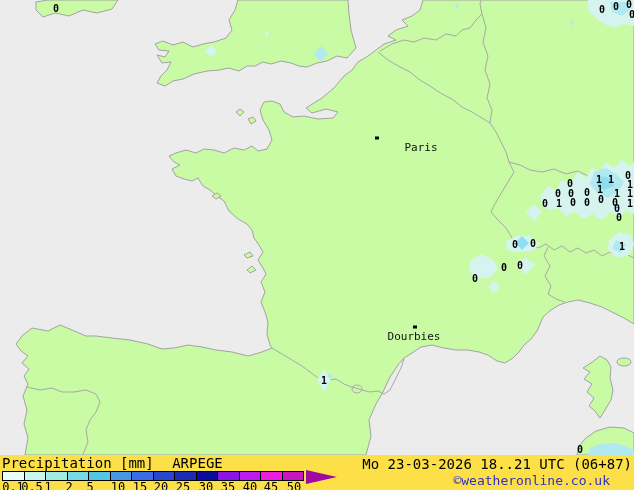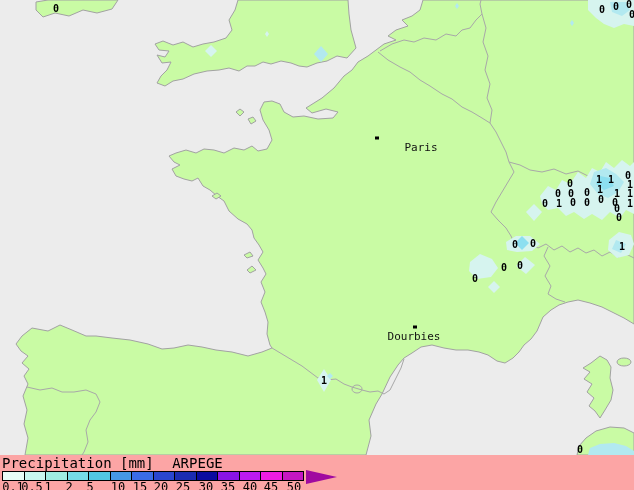--- a/index.html
+++ b/index.html
@@ -13,21 +13,21 @@
   .border{fill:none; stroke:var(--border); stroke-width:1;}
   .pp-light{fill:var(--precip-light); stroke:none;}
   .pp-mid{fill:var(--precip-mid); stroke:none;}
   .pp-bright{fill:var(--precip-bright); stroke:none;}
   .pmark{
     position:absolute; transform:translate(-50%,-50%);
     font-size:10px; font-weight:bold; color:#000; line-height:1; white-space:nowrap;
   }
   .city-dot{position:absolute; width:4px; height:3px; background:#000; transform:translate(-50%,-50%);}
   .city-label{position:absolute; transform:translate(-50%,0); font-size:11px; color:#101010; line-height:1; white-space:nowrap;}
-  .legend{position:absolute; left:0; top:455px; width:634px; height:35px; background:#fca5a5;}
+  .legend{position:absolute; left:0; top:455px; width:634px; height:35px; background:#fde047;}
   .legend-title{position:absolute; left:2px; top:1px; font-size:14px; color:#000; white-space:nowrap; line-height:1;}
   .legend-title .u{border-bottom:1px solid #000; padding-bottom:1px;}
   .legend-title .model{margin-left:10px;}
   #colorbar{
     position:absolute; left:2px; top:16px; width:302px; height:10px;
     display:flex; gap:1px; background:#000; border:1px solid #000; box-sizing:border-box;
   }
   #colorbar .seg{flex:1 1 auto; height:100%;}
   #bar-arrow{position:absolute; left:306px; top:14px;}
   #scale-labels{position:absolute; left:0; top:26px; width:340px; height:10px;}
@@ -209,15 +209,17 @@
         <span style="left: 118px;">10</span>
         <span style="left: 140px;">15</span>
         <span style="left: 161px;">20</span>
         <span style="left: 183px;">25</span>
         <span style="left: 206px;">30</span>
         <span style="left: 228px;">35</span>
         <span style="left: 250px;">40</span>
         <span style="left: 271px;">45</span>
         <span style="left: 294px;">50</span>
       </div>
+    <div class="timestamp">Mo 23-03-2026 18..21 UTC (06+87)</div>
+    <div class="credit">©weatheronline.co.uk</div>
   </div>
 
 </div>
 
 </body></html>

